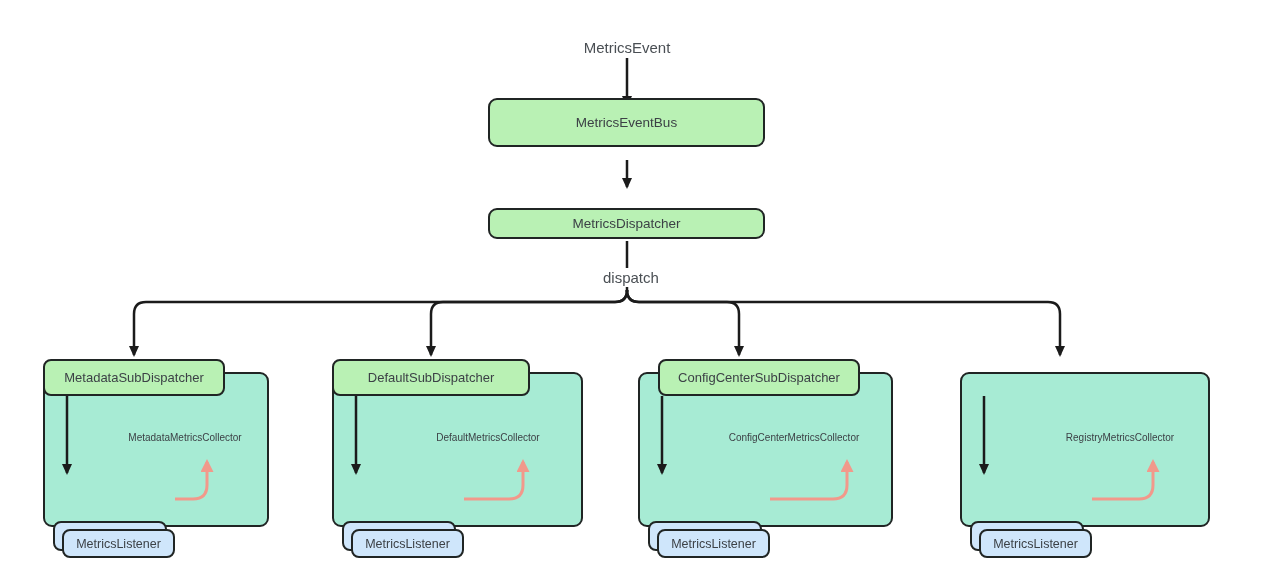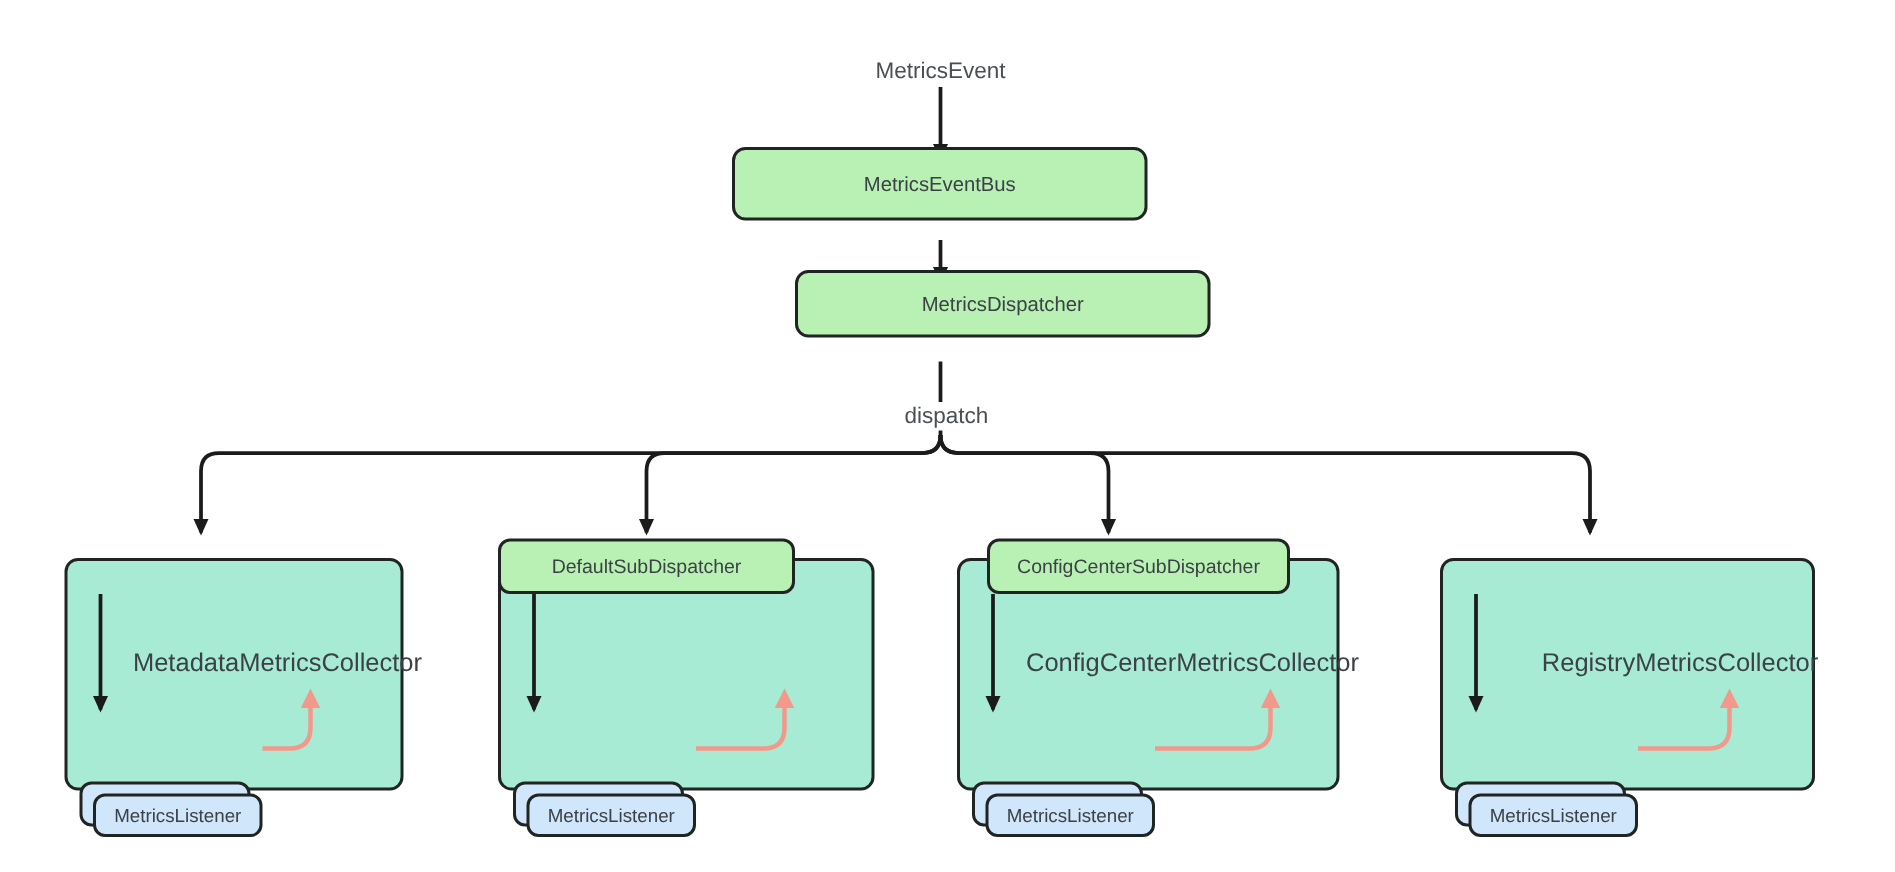--- a/index.html
+++ b/index.html
@@ -49,21 +49,21 @@
     position:absolute;z-index:3;
     background:var(--node-green);
     border:2.5px solid var(--node-border);
     border-radius:8px;
     top:359px;height:37px;
     display:flex;align-items:center;justify-content:center;
     color:var(--text);font-size:13px;white-space:nowrap;
   }
   .collector-label{
     position:absolute;z-index:3;top:432px;width:220px;
-    text-align:center;color:var(--text);font-size:17px;white-space:nowrap;
+    text-align:center;color:var(--text);font-size:10px;white-space:nowrap;
   }
   .listener{
     position:absolute;z-index:3;
     background:var(--node-blue);
     border:2.5px solid var(--node-border);
     border-radius:8px;
     margin-top:43px;
   }
   .listener.back{top:478px;width:114px;height:30px;}
   .listener.front{
@@ -113,35 +113,39 @@
     <path class="edge-salmon" d="M770,499  H833  Q847,499 847,485   V462" marker-end="url(#as)"></path>
     <path class="edge-salmon" d="M1092,499 H1139 Q1153,499 1153,485 V462" marker-end="url(#as)"></path>
   </svg>
 
   <div class="free-label" style="left:547px;top:39px;width:160px;">MetricsEvent</div>
 
   <div class="node" style="left:488px;top:98px;width:277px;height:49px;">
     <span>MetricsEventBus</span>
   </div>
 
-  <div class="node" style="left:488px;top:180px;width:277px;height:45px;margin-left:42px;">
+  <div class="node" style="left:488px;top:208px;width:277px;height:31px;">
     <span>MetricsDispatcher</span>
   </div>
 
   <div class="edge-label" style="left:597px;top:268px;">dispatch</div>
 
+  <div class="folder-tab" style="left:43px;width:182px;">
+    <span>MetadataSubDispatcher</span>
+  </div>
   <div class="collector-label" style="left:75px;">MetadataMetricsCollector</div>
   <div class="listener back" style="left:53px;"></div>
   <div class="listener front" style="left:62px;">
     <span>MetricsListener</span>
   </div>
 
   <div class="folder-tab" style="left:332px;width:198px;align-items:center;">
     <span>DefaultSubDispatcher</span>
   </div>
+  <div class="collector-label" style="left:378px;">DefaultMetricsCollector</div>
   <div class="listener back" style="left:342px;"></div>
   <div class="listener front" style="left:351px;">
     <span>MetricsListener</span>
   </div>
 
   <div class="folder-tab" style="left:658px;width:202px;">
     <span>ConfigCenterSubDispatcher</span>
   </div>
   <div class="collector-label" style="left:684px;">ConfigCenterMetricsCollector</div>
   <div class="listener back" style="left:648px;"></div>

